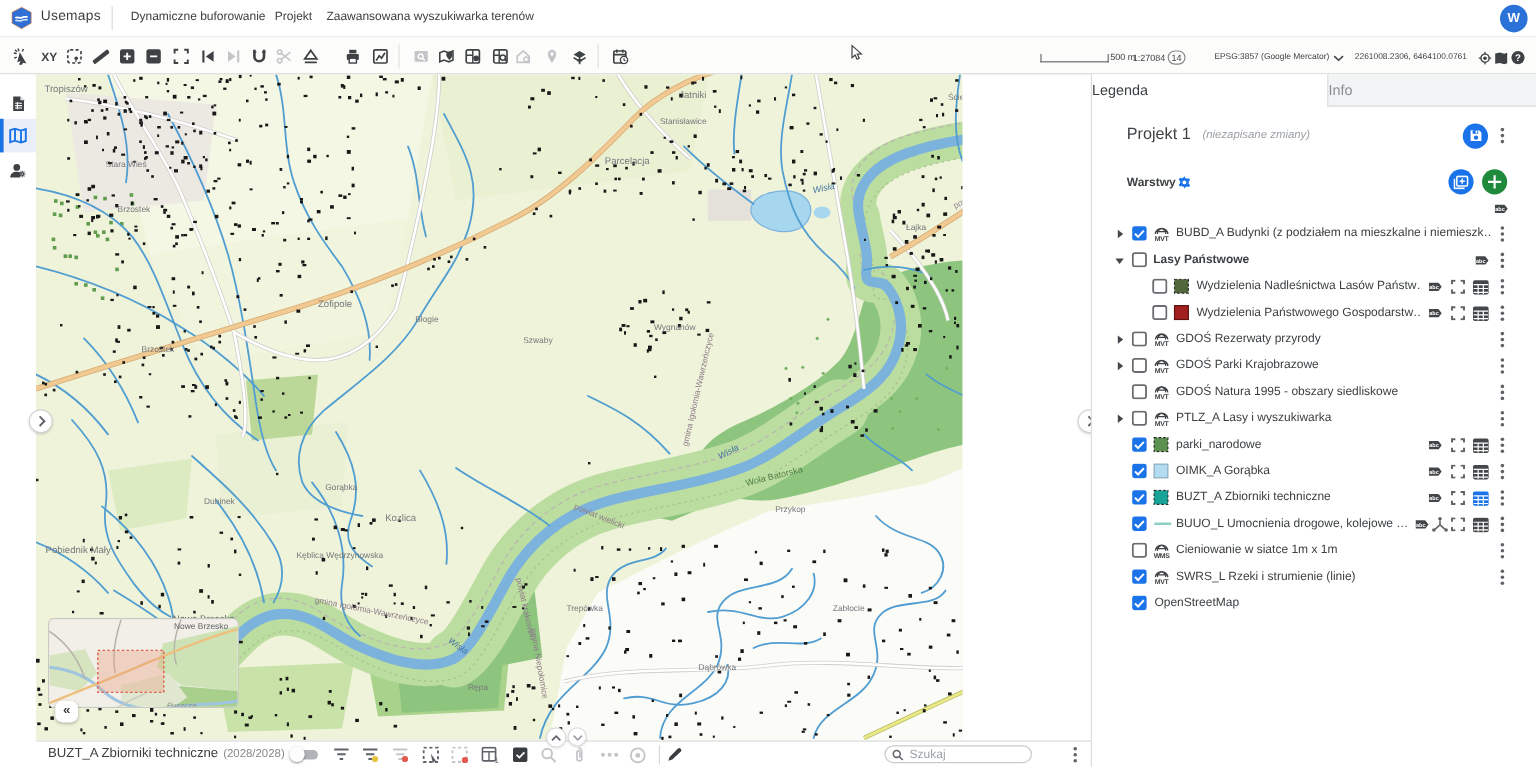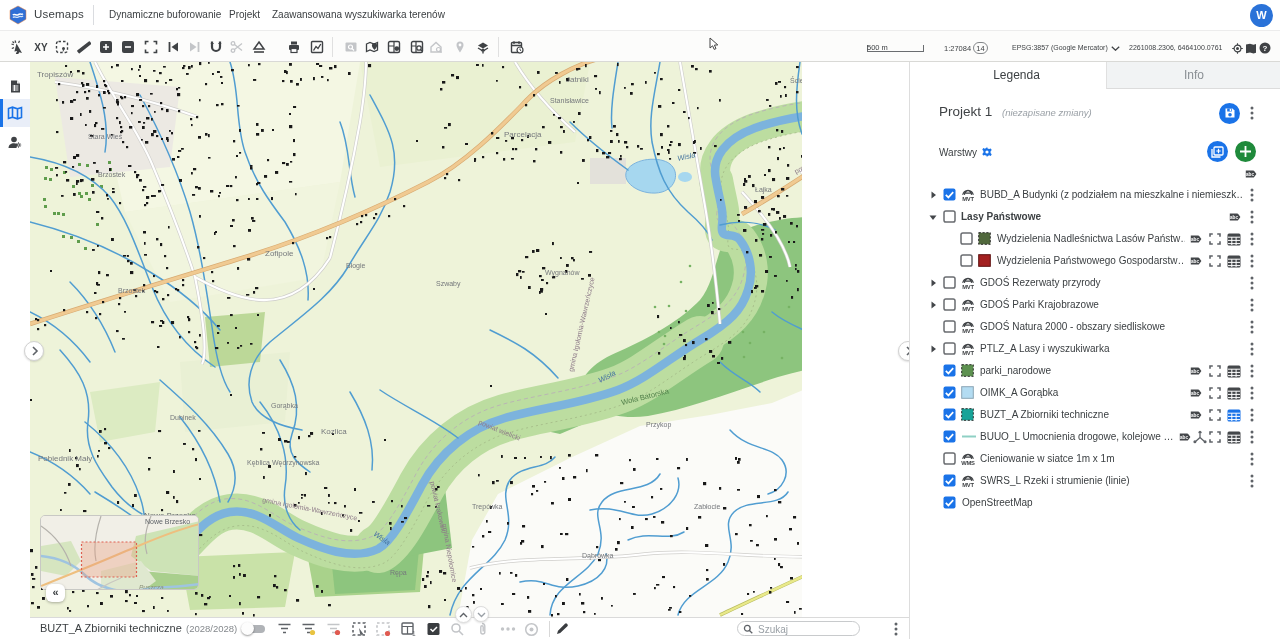--- a/index.html
+++ b/index.html
@@ -159,21 +159,21 @@
       <svg width="14" height="14" viewBox="0 0 14 14" style="">
         <rect x="1.5" y="2.5" width="10" height="10" rx="1" fill="none" stroke="#3f4245" stroke-width="1.4"></rect>
         <path d="M4,1.2 V4 M9,1.2 V4 M1.5,5.5 H11.5" stroke="#3f4245" stroke-width="1.3"></path>
         <circle cx="10" cy="10" r="3" fill="#fff" stroke="#3f4245" stroke-width="1.2"></circle>
         <path d="M10,8.5 V10 L11.2,10.8" stroke="#3f4245" stroke-width="1" fill="none"></path>
       </svg>
     </div>
     <div class="tdiv" style="left:332px"></div>
     <div class="tdiv" style="left:498px"></div>
     <div style="position:absolute;left:867px;top:14px;width:57px;height:7px;border-left:1.5px solid #6a6d70;border-right:1.5px solid #6a6d70;border-bottom:1.5px solid #6a6d70"></div>
-<div style="position:absolute;left:867px;top:12px;width:79px;text-align:left;font-size:7.5px;color:#3f4245">500 m</div>
+<div style="position:absolute;left:867px;top:12px;width:79px;text-align:right;font-size:7.5px;color:#3f4245">500 m</div>
 <div style="position:absolute;left:944px;top:13px;font-size:7.5px;color:#3f4245">1:27084</div>
 <div style="position:absolute;left:973px;top:11px;width:15px;height:12px;border:1px solid #84878a;border-radius:7px;font-size:7.5px;color:#3f4245;text-align:center;line-height:12px">14</div>
 <div style="position:absolute;left:1012px;top:13px;font-size:7px;color:#3f4245">EPSG:3857 (Google Mercator)</div>
 <svg width="9" height="5" viewBox="0 0 9 5" style="position:absolute;left:1111px;top:15px">
       <path d="M0.8,0.8 L4.5,4.2 L8.2,0.8" stroke="#3f4245" stroke-width="1.3" fill="none"></path>
     </svg>
 <div style="position:absolute;left:1129px;top:13px;font-size:7px;color:#3f4245">2261008.2306, 6464100.0761</div>
     <div style="position:absolute;left:1232px;top:12px">
       <svg width="11" height="11" viewBox="0 0 11 11" style="">
         <circle cx="5.5" cy="5.5" r="3.4" fill="none" stroke="#3f4245" stroke-width="1.2"></circle>
@@ -1616,43 +1616,43 @@
   </div>
   <div style="position:absolute;left:864px;top:4px">
       <svg width="4" height="14" viewBox="0 0 4 14" style="">
         <circle cx="2" cy="2" r="1.5" fill="#5f6368"></circle>
         <circle cx="2" cy="7" r="1.5" fill="#5f6368"></circle>
         <circle cx="2" cy="12" r="1.5" fill="#5f6368"></circle>
       </svg>
     </div>
 </div>
 <div style="position:absolute;left:909px;top:62px;width:371px;height:577px;background:#fff;border-left:1px solid #ddd">
-  <div style="position:absolute;left:0;top:0;width:213px;height:27px;background:#fff;text-align:center;line-height:27px;font-size:12px;font-weight:500;color:#3c4043">Legenda</div>
-  <div style="position:absolute;left:196px;top:0;width:175px;height:27px;background:#f1f3f4;border-left:1px solid #e0e0e0;border-bottom:1px solid #dcdcdc;text-align:center;line-height:27px;font-size:12px;color:#8a8f94">Info</div>
+  <div style="position:absolute;left:0;top:0;width:213px;height:27px;background:#fff;line-height:27px;font-size:12px;font-weight:500;color:#3c4043">Legenda</div>
+  <div style="position:absolute;left:196px;top:0;width:175px;height:27px;background:#f1f3f4;border-left:1px solid #e0e0e0;border-bottom:1px solid #dcdcdc;text-align:left;line-height:27px;font-size:12px;color:#8a8f94">Info</div>
 </div>
 <div style="position:absolute;left:939px;top:104px;font-size:13.5px;font-weight:500;color:#3f4245">Projekt 1</div>
 <div style="position:absolute;left:1002px;top:107px;font-size:9.5px;font-style:italic;color:#9aa0a6">(niezapisane zmiany)</div>
 <div style="position:absolute;left:1219px;top:102.5px;width:21px;height:21px;border-radius:50%;background:#1a73e8">
     <div style="position:absolute;left:4.5px;top:4.5px">
       <svg width="12" height="12" viewBox="0 0 12 12" style="">
         <path d="M1.5,1.5 H8.5 L10.5,3.5 V10.5 H1.5 Z" fill="#fff"></path>
         <rect x="3.2" y="1.5" width="4.6" height="3" fill="#1a73e8"></rect>
         <rect x="5.7" y="1.9" width="1.4" height="2.2" fill="#fff"></rect>
         <circle cx="6" cy="7.7" r="1.8" fill="#1a73e8"></circle>
       </svg>
     </div>
   </div>
 <div style="position:absolute;left:1250px;top:106px">
     <svg width="4" height="14" viewBox="0 0 4 14" style="">
       <circle cx="2" cy="2" r="1.5" fill="#5f6368"></circle>
       <circle cx="2" cy="7" r="1.5" fill="#5f6368"></circle>
       <circle cx="2" cy="12" r="1.5" fill="#5f6368"></circle>
     </svg>
   </div>
-<div style="position:absolute;left:939px;top:147px;font-size:10px;font-weight:normal;color:#3c4043">Warstwy</div>
+<div style="position:absolute;left:939px;top:147px;font-size:10px;font-weight:bold;color:#3c4043">Warstwy</div>
 <div style="position:absolute;left:981px;top:146px">
     <svg width="12" height="12" viewBox="0 0 12 12" style="">
       <path d="M6,0.7 L6.6,2.4 a3.7,3.7 0 0 1 1.5,0.65 l1.7,-0.55 0.9,1.6 -1.2,1.3 a3.7,3.7 0 0 1 0,1.6 l1.2,1.3 -0.9,1.6 -1.7,-0.55 a3.7,3.7 0 0 1 -1.5,0.65 L6,11.3 5.4,9.6 a3.7,3.7 0 0 1 -1.5,-0.65 l-1.7,0.55 -0.9,-1.6 1.2,-1.3 a3.7,3.7 0 0 1 0,-1.6 L1.3,3.7 l0.9,-1.6 1.7,0.55 a3.7,3.7 0 0 1 1.5,-0.65 Z" fill="#1a73e8"></path>
       <circle cx="6" cy="6" r="1.6" fill="#fff"></circle>
     </svg>
   </div>
 <div style="position:absolute;left:1207px;top:141px;width:21px;height:21px;border-radius:50%;background:#1a73e8">
     <div style="position:absolute;left:4px;top:4.5px">
       <svg width="13" height="12" viewBox="0 0 13 12" style="">
         <path d="M1,3 V11 H9.5" fill="none" stroke="#fff" stroke-width="1.3"></path>
@@ -1843,21 +1843,21 @@
     <svg width="13" height="13" viewBox="0 0 13 13" style="">
       <rect x="1" y="1" width="11" height="11" rx="1.8" fill="#fff" stroke="#696c70" stroke-width="1.5"></rect>
     </svg>
   </div>
 <div style="position:absolute;left:961px;top:320px">
     <svg width="14" height="14" viewBox="0 0 14 14" style="">
       <path d="M1.8,7 a5.2,4.7 0 0 1 10.4,0 M7,2.4 a6.6,4.7 0 0 0 -3.4,4.6 M7,2.4 a6.6,4.7 0 0 1 3.4,4.6 M2.4,5.1 h9.2" fill="none" stroke="#3f4245" stroke-width="1.05"></path>
       <text x="7" y="12.6" font-size="5.8" font-weight="bold" fill="#3f4245" text-anchor="middle" font-family="Liberation Sans,sans-serif" letter-spacing="-0.3">MVT</text>
     </svg>
   </div>
-<div style="position:absolute;left:980px;top:320px;font-size:10px;line-height:14px;font-weight:normal;color:#3c4043;white-space:nowrap;width:263px;overflow:hidden">GDOŚ Natura 2000 - obszary siedliskowe</div>
+<div style="position:absolute;left:980px;top:320px;font-size:10px;line-height:14px;font-weight:normal;color:#3c4043;white-space:nowrap;width:263px;overflow:hidden">GDOŚ Natura 1995 - obszary siedliskowe</div>
 <div style="position:absolute;left:1250px;top:320px">
     <svg width="4" height="14" viewBox="0 0 4 14" style="">
       <circle cx="2" cy="2" r="1.5" fill="#5f6368"></circle>
       <circle cx="2" cy="7" r="1.5" fill="#5f6368"></circle>
       <circle cx="2" cy="12" r="1.5" fill="#5f6368"></circle>
     </svg>
   </div>
 <div style="position:absolute;left:930px;top:345px">
     <svg width="7" height="8" viewBox="0 0 7 8" style="">
       <path d="M1.5,0.5 L6,4 L1.5,7.5 Z" fill="#43464a"></path>

